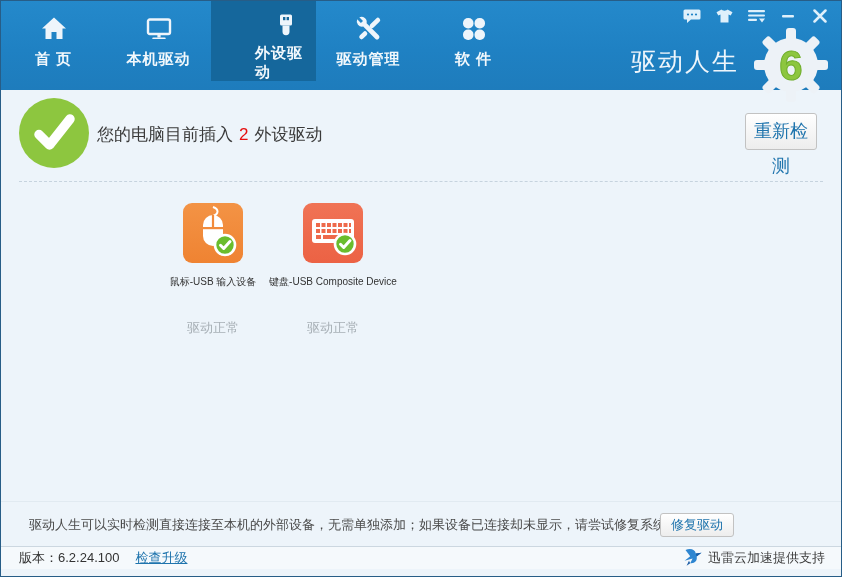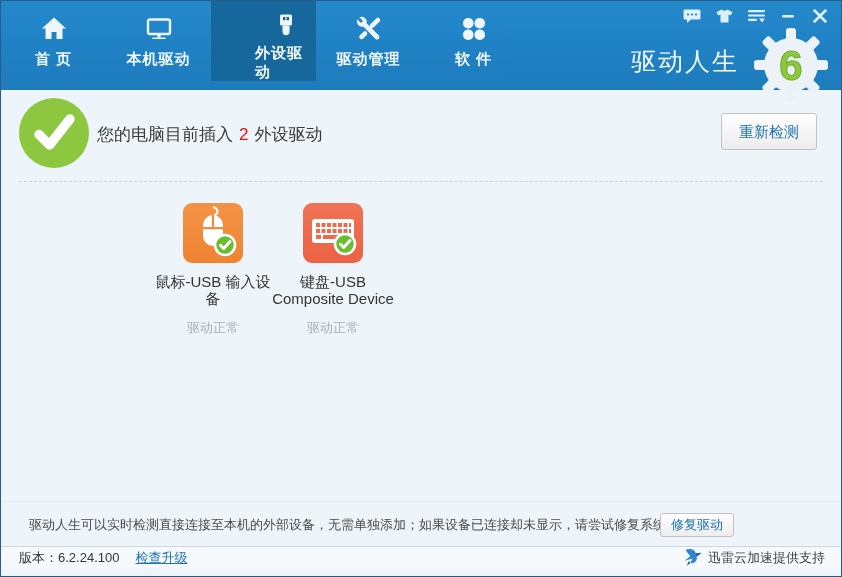--- a/index.html
+++ b/index.html
@@ -25,33 +25,33 @@
   .wc { width:18px; height:16px; display:flex; align-items:center; justify-content:center; cursor:pointer; }
   .logo-text { position:absolute; top:44px; right:102px; color:#eef5fb; font-size:25px;
     letter-spacing:2px; font-weight:400; }
   .gear { position:absolute; top:26px; right:12px; width:76px; height:76px; z-index:5; }
   
   .status-icon { position:absolute; top:97px; left:18px; width:70px; height:70px; }
   .status-msg { position:absolute; top:122px; left:96px; font-size:17px; color:#3a3a3a; }
   .status-msg .count { color:#e60f0f; margin:0 6px; }
   .btn { display:inline-block; text-align:center; color:#1f74ad; cursor:pointer;
     background:linear-gradient(180deg,#ffffff,#ededed); border:1px solid #c2c2c2; border-radius:3px; }
-  .redetect { position:absolute; top:112px; right:24px; width:96px; height:37px;
-    font-size:15px; line-height:35px; }
+  .redetect { position:absolute; top:112px; right:24px; width:72px; height:37px;
+    font-size:18px; line-height:35px; }
   .divider { position:absolute; top:180px; left:18px; right:18px; border-top:1px dashed #c6d3de; }
   
   .device-col { position:absolute; top:202px; width:124px; display:flex; flex-direction:column;
     align-items:center; cursor:pointer; }
   .col-printer { left:26px; } .col-mouse { left:150px; } .col-keyboard { left:268px; width:128px;align-items:center; }
   .tile { width:60px; height:60px; border-radius:9px; position:relative; }
   .tile svg { position:absolute; top:0; left:0; }
   .tile-printer { background:linear-gradient(180deg,#2089cd,#1a7cbc); }
   .tile-mouse { background:linear-gradient(180deg,#f39345,#ef8332); }
   .tile-keyboard { background:linear-gradient(180deg,#f07355,#ec6244); }
-  .dev-label { margin-top:10px; height:40px; font-size:15px; color:#333; text-align:center; line-height:17px; }
+  .dev-label { margin-top:10px; height:40px; font-size:10px; color:#333; text-align:center; line-height:17px; }
   .add-label { display:flex; align-items:flex-start; gap:4px; font-size:14px; color:#e83a3a; }
   .plus-box { width:14px; height:14px; border:1px dashed #4b9bd8; border-radius:2px;
     display:flex; align-items:center; justify-content:center; margin-top:1px; }
   .dev-status { margin-top:6px; font-size:13px; color:#a8b0b6; }
   
   .tipbar { position:absolute; top:500px; left:0; width:100%; height:45px;
     border-top:1px solid #e1eaf1; }
   .tip-text { position:absolute; left:28px; top:0; height:45px; line-height:45px;
     font-size:13px; color:#4a4a4a; white-space:nowrap; }
   .repair { position:absolute; left:659px; top:11px; width:74px; height:24px;

